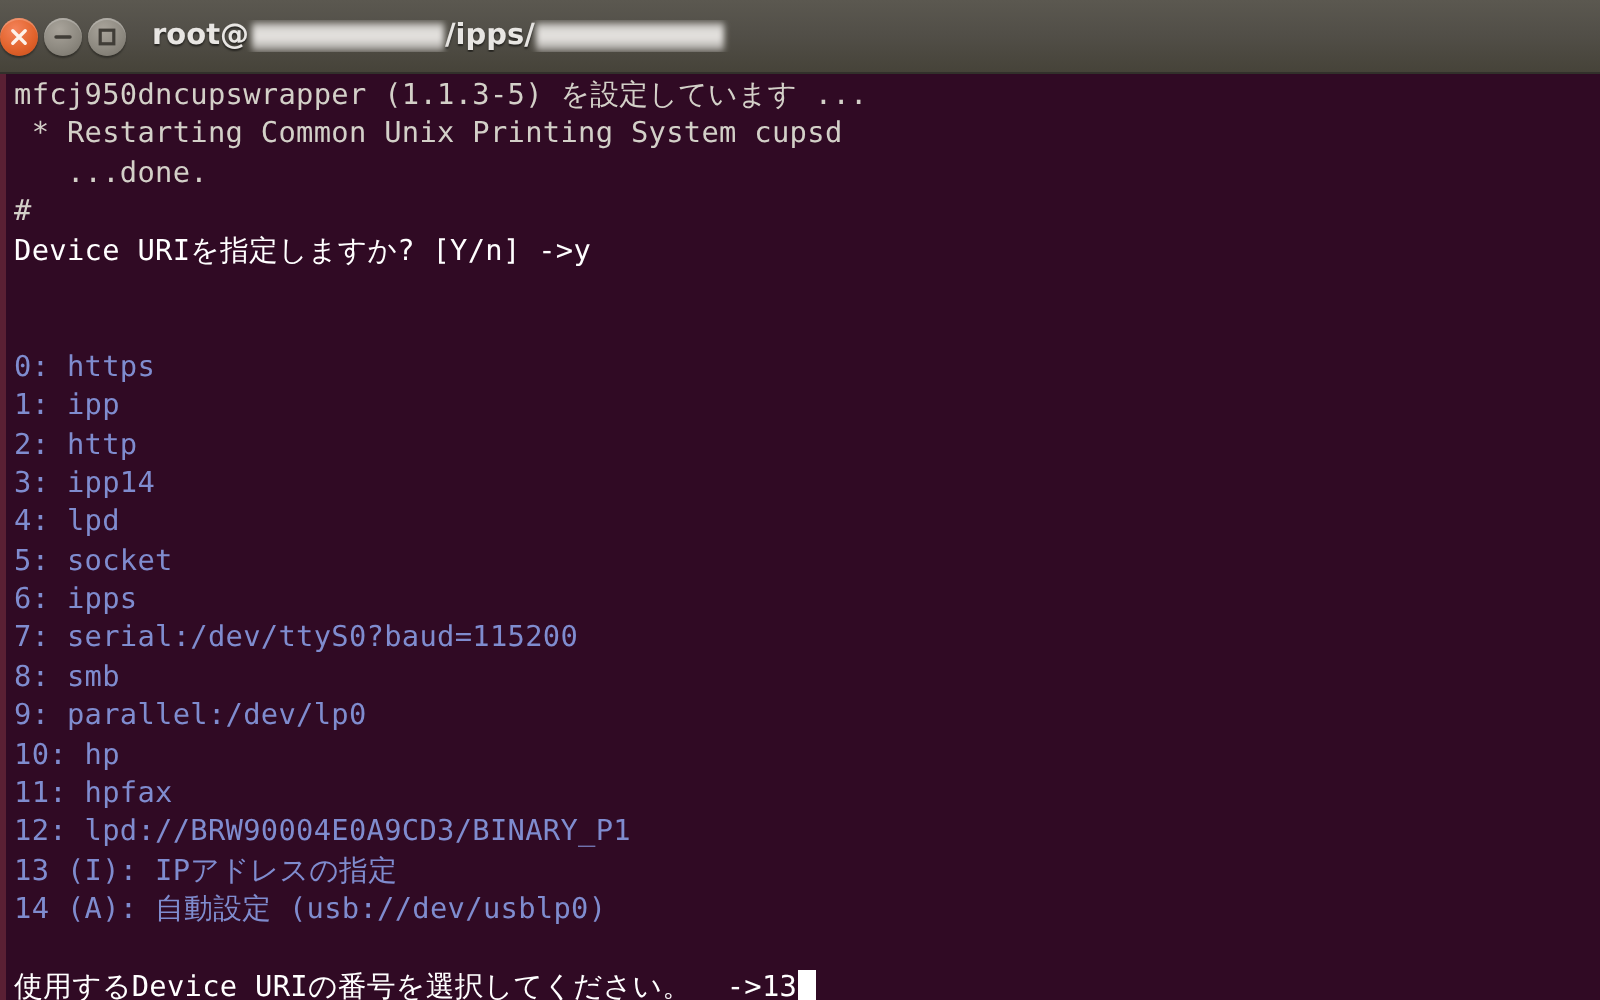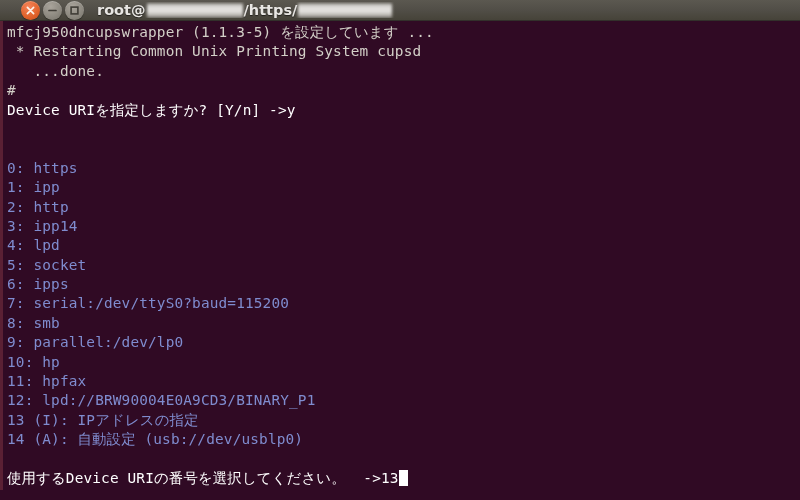--- a/index.html
+++ b/index.html
@@ -18,27 +18,27 @@
     position: relative;
     width: 800px;
     height: 500px;
     overflow: hidden;
     background: #300a24;
   }
 
   
   #titlebar {
     position: relative;
-    height: 21px;
+    height: 37px;
     background: linear-gradient(to bottom, #5b5850 0%, #514e47 50%, #464339 100%);
     border-bottom: 1px solid #32302b;
     display: flex;
     align-items: center;
     box-sizing: border-box;
-    padding-left: 21px;
+    padding-left: 0;
     overflow: hidden;
   }
   .winbtns {
     display: flex;
     align-items: center;
     gap: 3px;
     flex: 0 0 auto;
   }
   .wbtn {
     width: 19px;
@@ -140,21 +140,21 @@
       <div class="wbtn max">
         <svg width="11" height="11" viewBox="0 0 11 11">
           <rect x="2.1" y="2.1" width="6.8" height="6.8" fill="none" stroke="#403d37" stroke-width="1.6"></rect>
         </svg>
       </div>
     </div>
 
     <div id="title-text">
       <span>root@</span>
         <span class="redacted r1"></span>
-        <span>/https/</span>
+        <span>/ipps/</span>
         <span class="redacted r2"></span>
     </div>
   </div>
 
   <div id="term">
     <div id="term-lines"><div class="ln c-white">mfcj950dncupswrapper (1.1.3-5) を設定しています ...</div><div class="ln c-white"> * Restarting Common Unix Printing System cupsd</div><div class="ln c-white">   ...done.</div><div class="ln c-white">#</div><div class="ln c-red">Device URIを指定しますか? [Y/n] -&gt;y</div><div class="ln c-white">&nbsp;</div><div class="ln c-white">&nbsp;</div><div class="ln c-blue">0: https</div><div class="ln c-blue">1: ipp</div><div class="ln c-blue">2: http</div><div class="ln c-blue">3: ipp14</div><div class="ln c-blue">4: lpd</div><div class="ln c-blue">5: socket</div><div class="ln c-blue">6: ipps</div><div class="ln c-blue">7: serial:/dev/ttyS0?baud=115200</div><div class="ln c-blue">8: smb</div><div class="ln c-blue">9: parallel:/dev/lp0</div><div class="ln c-blue">10: hp</div><div class="ln c-blue">11: hpfax</div><div class="ln c-blue">12: lpd://BRW90004E0A9CD3/BINARY_P1</div><div class="ln c-blue">13 (I): IPアドレスの指定</div><div class="ln c-blue">14 (A): 自動設定 (usb://dev/usblp0)</div><div class="ln c-white">&nbsp;</div><div class="ln c-red"><span>使用するDevice URIの番号を選択してください。  -&gt;13</span><span class="cursor"></span></div></div>
   </div>
 
 </div>
 

